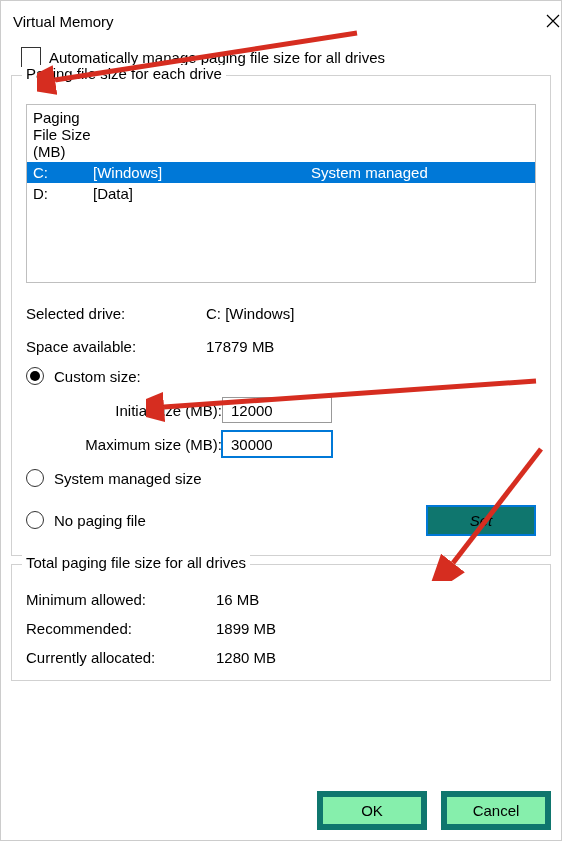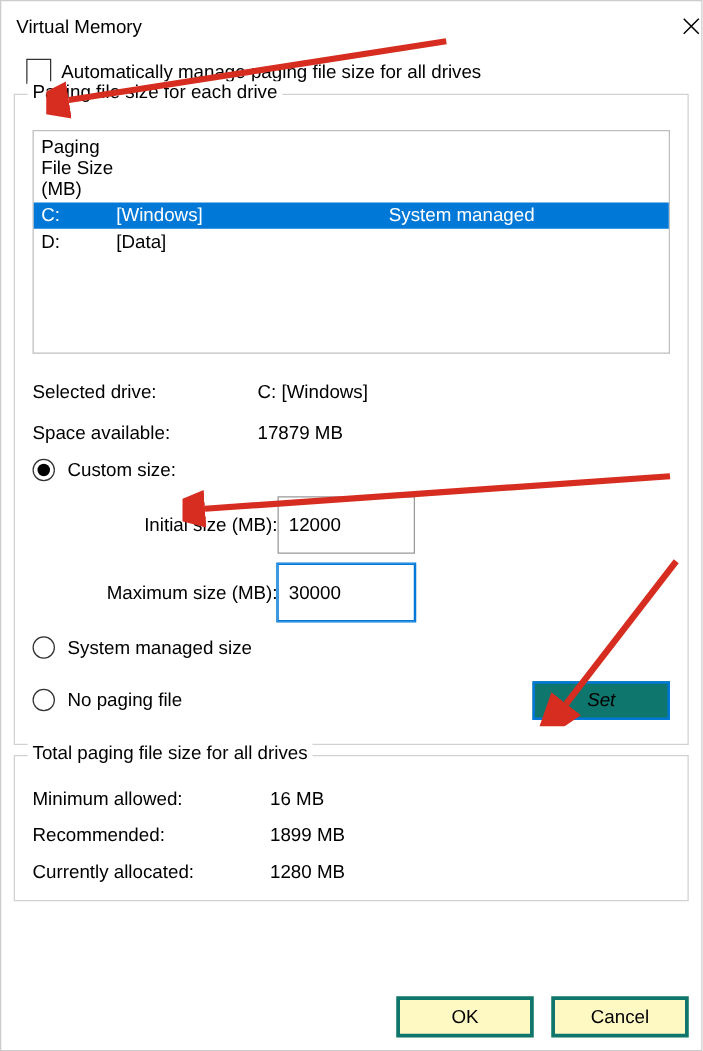--- a/index.html
+++ b/index.html
@@ -102,37 +102,37 @@
     align-items: center;
     margin: 8px 0 8px 16px;
   }
   .size-row label {
     width: 180px;
     text-align: right;
   }
   .txt {
     border: 1px solid #999;
     padding: 4px 8px;
-    height: 46px;
+    height: 26px;
     width: 110px;
     font-size: 15px;
     font-family: inherit;
   }
   .txt.focused {
     border: 1px solid #0078d7;
     outline: 1px solid #0078d7;
   }
   .set-row {
     display: flex;
     align-items: center;
     justify-content: space-between;
   }
   .btn {
-    border: 3px solid #0f766e;
-    background: #fef9c3;
+    border: 6px solid #0f766e;
+    background: #86efac;
     padding: 5px 6px;
     min-width: 110px;
     text-align: center;
     font-size: 15px;
     cursor: pointer;
   }
   .btn.primary {
     border: 2px solid #0078d7;
     background: #0f766e;
     font-style: italic;

